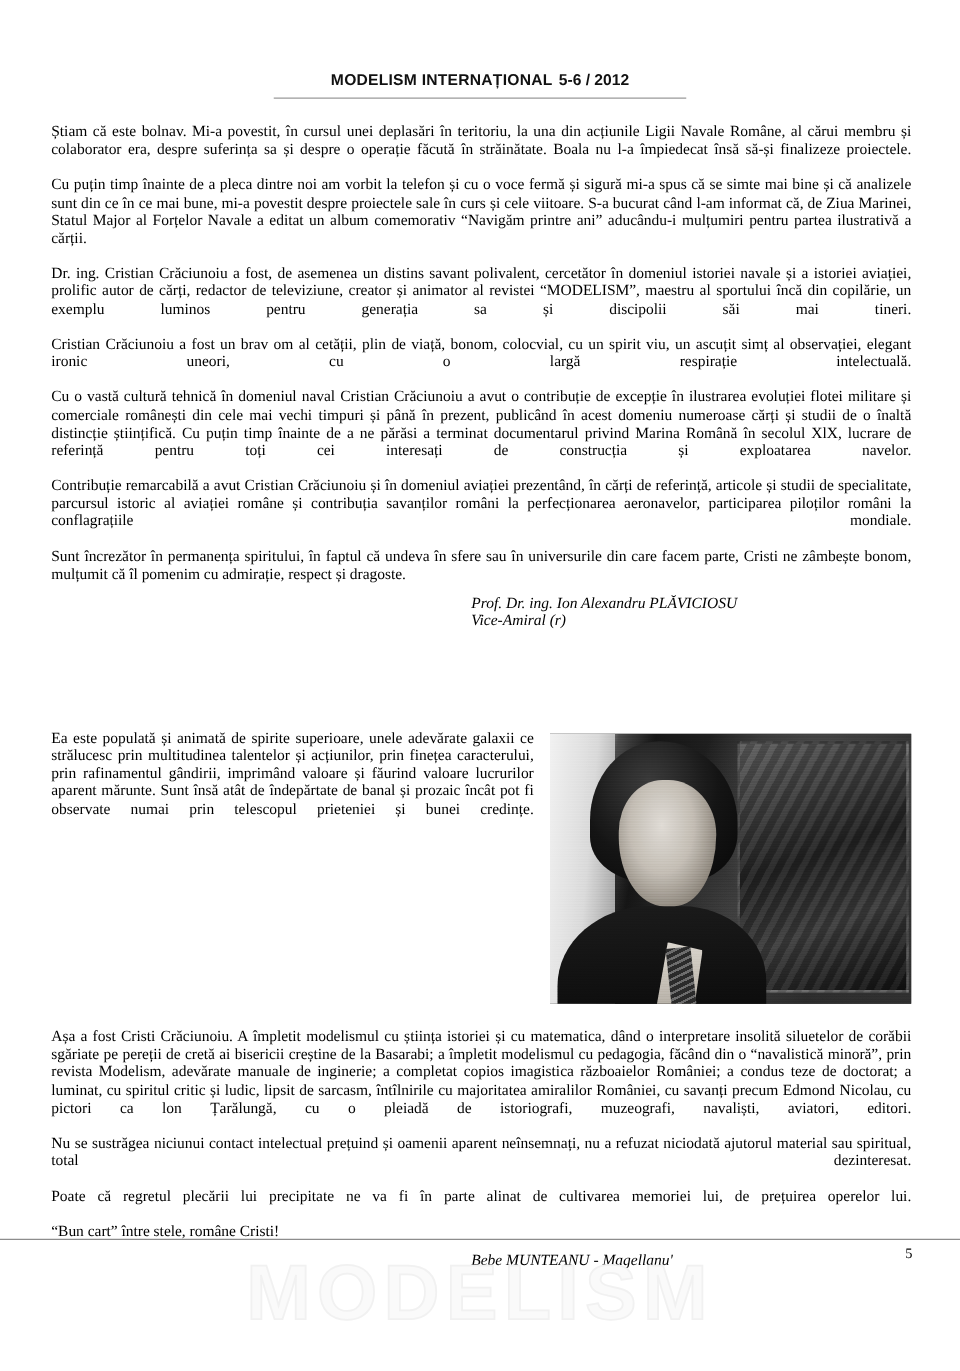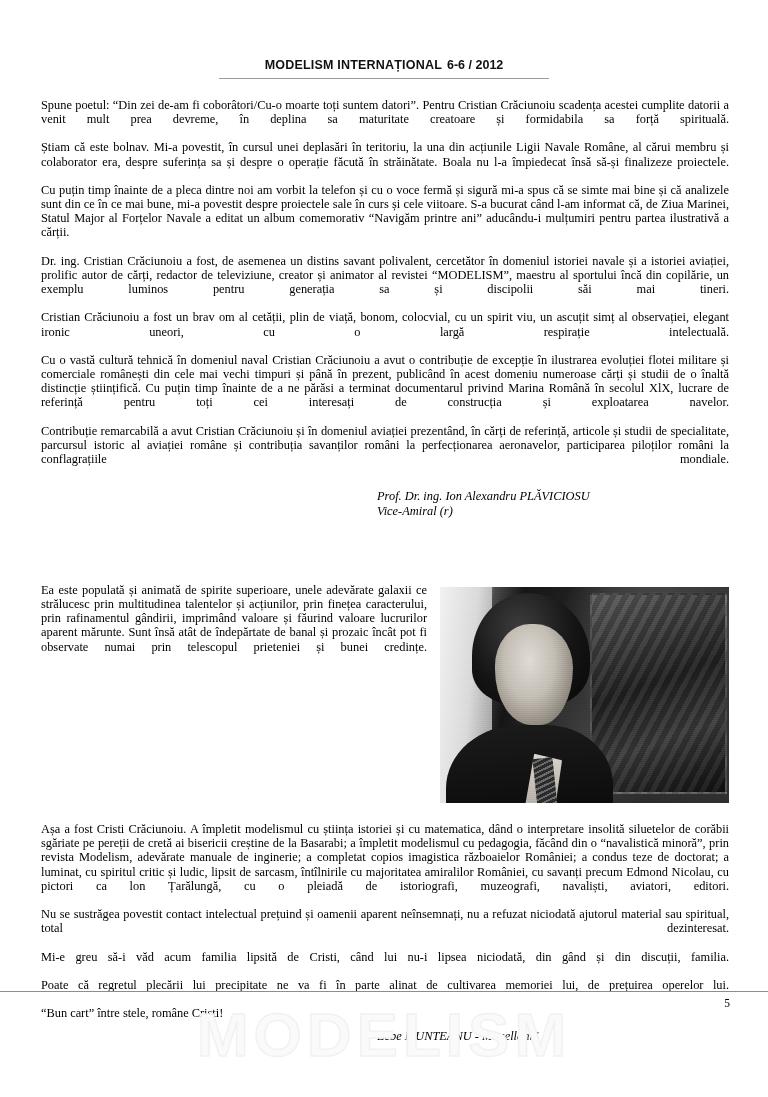--- a/index.html
+++ b/index.html
@@ -222,33 +222,33 @@
     text-shadow: 0 0 0 #fafafa;
     user-select: none;
   }
 </style>
 </head>
 <body>
 
 <div class="page">
 
   <div class="masthead">
-    <span class="masthead-title">MODELISM INTERNAȚIONAL</span><span class="masthead-issue">6-6 / 2012</span>
+    <span class="masthead-title">MODELISM INTERNAȚIONAL</span><span class="masthead-issue">5-6 / 2012</span>
     <div class="masthead-rule"></div>
   </div>
 
   <div class="content">
 
-    <p class="body-text last-full">Spune poetul: “Din zei de-am fi coborâtori/Cu-o moarte toți suntem datori”. Pentru Cristian Crăciunoiu scadența acestei cumplite datorii a venit mult prea devreme, în deplina sa maturitate creatoare și formidabila sa forță spirituală.</p>
     <p class="body-text last-full">Știam că este bolnav. Mi-a povestit, în cursul unei deplasări în teritoriu, la una din acțiunile Ligii Navale Române, al cărui membru și colaborator era, despre suferința sa și despre o operație făcută în străinătate. Boala nu l-a împiedecat însă să-și finalizeze proiectele.</p>
     <p class="body-text last-full">Cu puțin timp înainte de a pleca dintre noi am vorbit la telefon și cu o voce fermă și sigură mi-a spus că se simte mai bine și că analizele sunt din ce în ce mai bune, mi-a povestit despre proiectele sale în curs și cele viitoare. S-a bucurat când l-am informat că, de Ziua Marinei, Statul Major al Forțelor Navale a editat un album comemorativ “Navigăm printre ani” aducându-i mulțumiri pentru partea ilustrativă a cărții.</p>
     <p class="body-text last-full">Dr. ing. Cristian Crăciunoiu a fost, de asemenea  un distins savant polivalent, cercetător în domeniul istoriei navale și a istoriei aviației, prolific autor de cărți, redactor de televiziune, creator și animator al revistei “MODELISM”, maestru al sportului încă din copilărie, un exemplu luminos pentru generația sa și discipolii săi mai tineri.</p>
     <p class="body-text last-full">Cristian Crăciunoiu a fost un brav om al cetății, plin de viață, bonom, colocvial, cu un spirit viu, un ascuțit simț al observației, elegant ironic uneori, cu o largă respirație intelectuală.</p>
     <p class="body-text last-full">Cu o vastă cultură tehnică în domeniul naval Cristian Crăciunoiu a avut o contribuție de excepție în ilustrarea evoluției flotei militare și comerciale românești din cele mai vechi timpuri și până în prezent, publicând în acest domeniu numeroase cărți și studii de o înaltă distincție științifică. Cu puțin timp înainte de a ne părăsi a terminat documentarul privind Marina Română în secolul XlX, lucrare de referință pentru toți cei interesați de construcția și exploatarea navelor.</p>
     <p class="body-text last-full">Contribuție remarcabilă a avut Cristian Crăciunoiu și în domeniul aviației prezentând, în cărți de referință, articole și studii de specialitate, parcursul istoric al aviației române și contribuția savanților români la perfecționarea aeronavelor, participarea piloților români la conflagrațiile mondiale.</p>
+    <p class="body-text">Sunt încrezător în permanența spiritului, în faptul că undeva în sfere sau în universurile din care facem parte, Cristi ne zâmbește bonom, mulțumit că îl pomenim cu admirație, respect și dragoste.</p>
 
     <div class="signature">
       <div>Prof. Dr. ing. Ion Alexandru PLĂVICIOSU</div>
       <div>Vice-Amiral (r)</div>
     </div>
   </div>
 
   <div class="article-two">
 
     <div class="photo">
@@ -259,22 +259,21 @@
       <div class="ph-shirt"></div>
       <div class="ph-tie"></div>
       <div class="ph-hair"></div>
       <div class="ph-face"></div>
       <div class="ph-grain"></div>
     </div>
 
 
     <p class="body-text last-full">Ea este populată și animată de spirite superioare, unele adevărate galaxii ce strălucesc prin multitudinea talentelor și acțiunilor, prin finețea caracterului, prin rafinamentul gândirii, imprimând valoare și făurind valoare lucrurilor aparent mărunte. Sunt însă atât de îndepărtate de banal și prozaic încât pot fi observate numai prin telescopul prieteniei și bunei credințe.</p>
     <p class="body-text last-full">Așa a fost Cristi Crăciunoiu. A împletit modelismul cu știința istoriei și cu matematica, dând o interpretare insolită siluetelor de corăbii sgăriate pe pereții de cretă ai bisericii creștine de la Basarabi; a împletit modelismul cu pedagogia, făcând din o “navalistică minoră”, prin revista Modelism, adevărate manuale de inginerie; a completat copios imagistica războaielor României; a condus teze de doctorat; a luminat, cu spiritul critic și ludic, lipsit de sarcasm, întîlnirile cu majoritatea amiralilor României, cu savanți precum Edmond Nicolau, cu pictori ca lon Țarălungă, cu o pleiadă de istoriografi, muzeografi, navaliști, aviatori, editori.</p>
-    <p class="body-text last-full">Nu se sustrăgea povestit contact intelectual prețuind și oamenii aparent neînsemnați, nu a refuzat niciodată ajutorul material sau spiritual, total dezinteresat.</p>
-    <p class="body-text last-full">Mi-e greu să-i văd acum familia lipsită de Cristi, când lui nu-i lipsea niciodată, din gând și din discuții, familia.</p>
+    <p class="body-text last-full">Nu se sustrăgea niciunui contact intelectual prețuind și oamenii aparent neînsemnați, nu a refuzat niciodată ajutorul material sau spiritual, total dezinteresat.</p>
     <p class="body-text last-full">Poate că regretul plecării lui precipitate ne va fi în parte alinat de cultivarea memoriei lui, de prețuirea operelor lui.</p>
     <p class="body-text">“Bun cart” între stele, române Cristi!</p>
 
     <div class="signature">
       <div>Bebe MUNTEANU - Magellanu'</div>
     </div>
   </div>
 
   <div class="footer-rule"></div>
   <div class="watermark">MODELISM</div>

